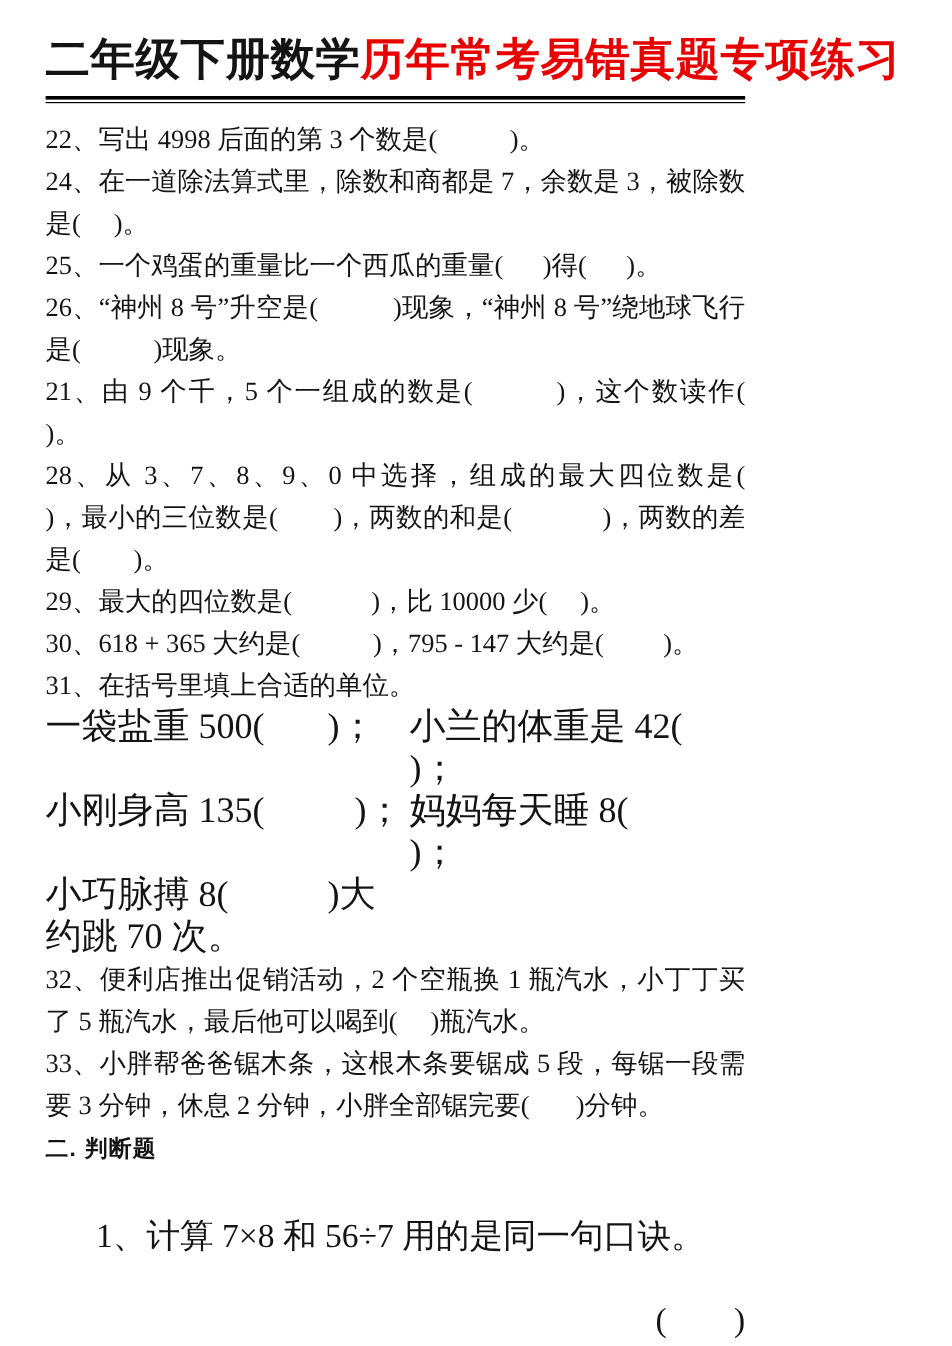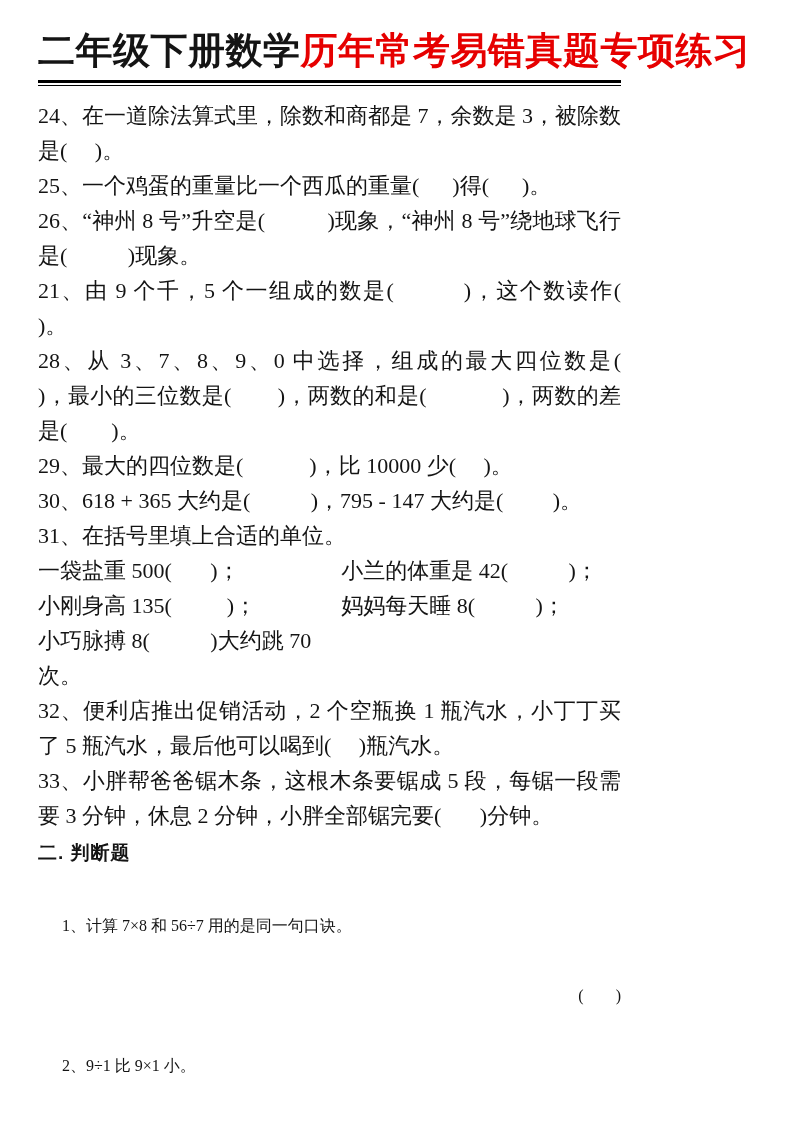--- a/index.html
+++ b/index.html
@@ -33,57 +33,58 @@
     margin-bottom:12px;
   }
   .q {
     font-size:22px;
     line-height:35px;
     text-align:justify;
     white-space:pre-wrap;
   }
   .unit-row {
     display:flex;
-    font-size:22px;
+    font-size:30px;
     line-height:35px;
     white-space:pre-wrap;
     justify-content:flex-end;
   }
   .unit-row .u-left { width:52%; flex:0 0 52%; }
   .unit-row .u-right { flex:1; }
   .section-heading {
     font-size:19px;
     font-weight:bold;
     line-height:40px;
     font-family:"Liberation Sans","DejaVu Sans",sans-serif;
     letter-spacing:1px;
   }
   .jq {
     position:relative;
-    font-size:16px;
+    font-size:28px;
     line-height:35px;
     text-align:justify;
     white-space:pre-wrap;
   }
   .jq .ans {
     position:absolute;
     right:0; bottom:0;
     white-space:pre;
     text-align:right;
   }
 </style>
 </head>
 <body>
 
 <div class="page">
 
   <h1 class="title"><span class="t-black">二年级下册数学</span><span class="t-red">历年常考易错真题专项练习</span></h1>
   <div class="title-rule"></div>
 
   <div>
+    <p class="q">22、写出 4998 后面的第 3 个数是(           )。</p>
     <p class="q">24、在一道除法算式里，除数和商都是 7，余数是 3，被除数是(     )。</p>
     <p class="q">25、一个鸡蛋的重量比一个西瓜的重量(      )得(      )。</p>
     <p class="q">26、“神州 8 号”升空是(           )现象，“神州 8 号”绕地球飞行是(           )现象。</p>
     <p class="q">21、由 9 个千，5 个一组成的数是(          )，这个数读作(                  )。</p>
     <p class="q">28、从 3、7、8、9、0 中选择，组成的最大四位数是(           )，最小的三位数是(        )，两数的和是(             )，两数的差是(        )。</p>
     <p class="q">29、最大的四位数是(            )，比 10000 少(     )。</p>
     <p class="q">30、618 + 365 大约是(           )，795 - 147 大约是(         )。</p>
     <p class="q">31、在括号里填上合适的单位。</p>
     <div class="unit-row">
       <span class="u-left">一袋盐重 500(       )；</span>

